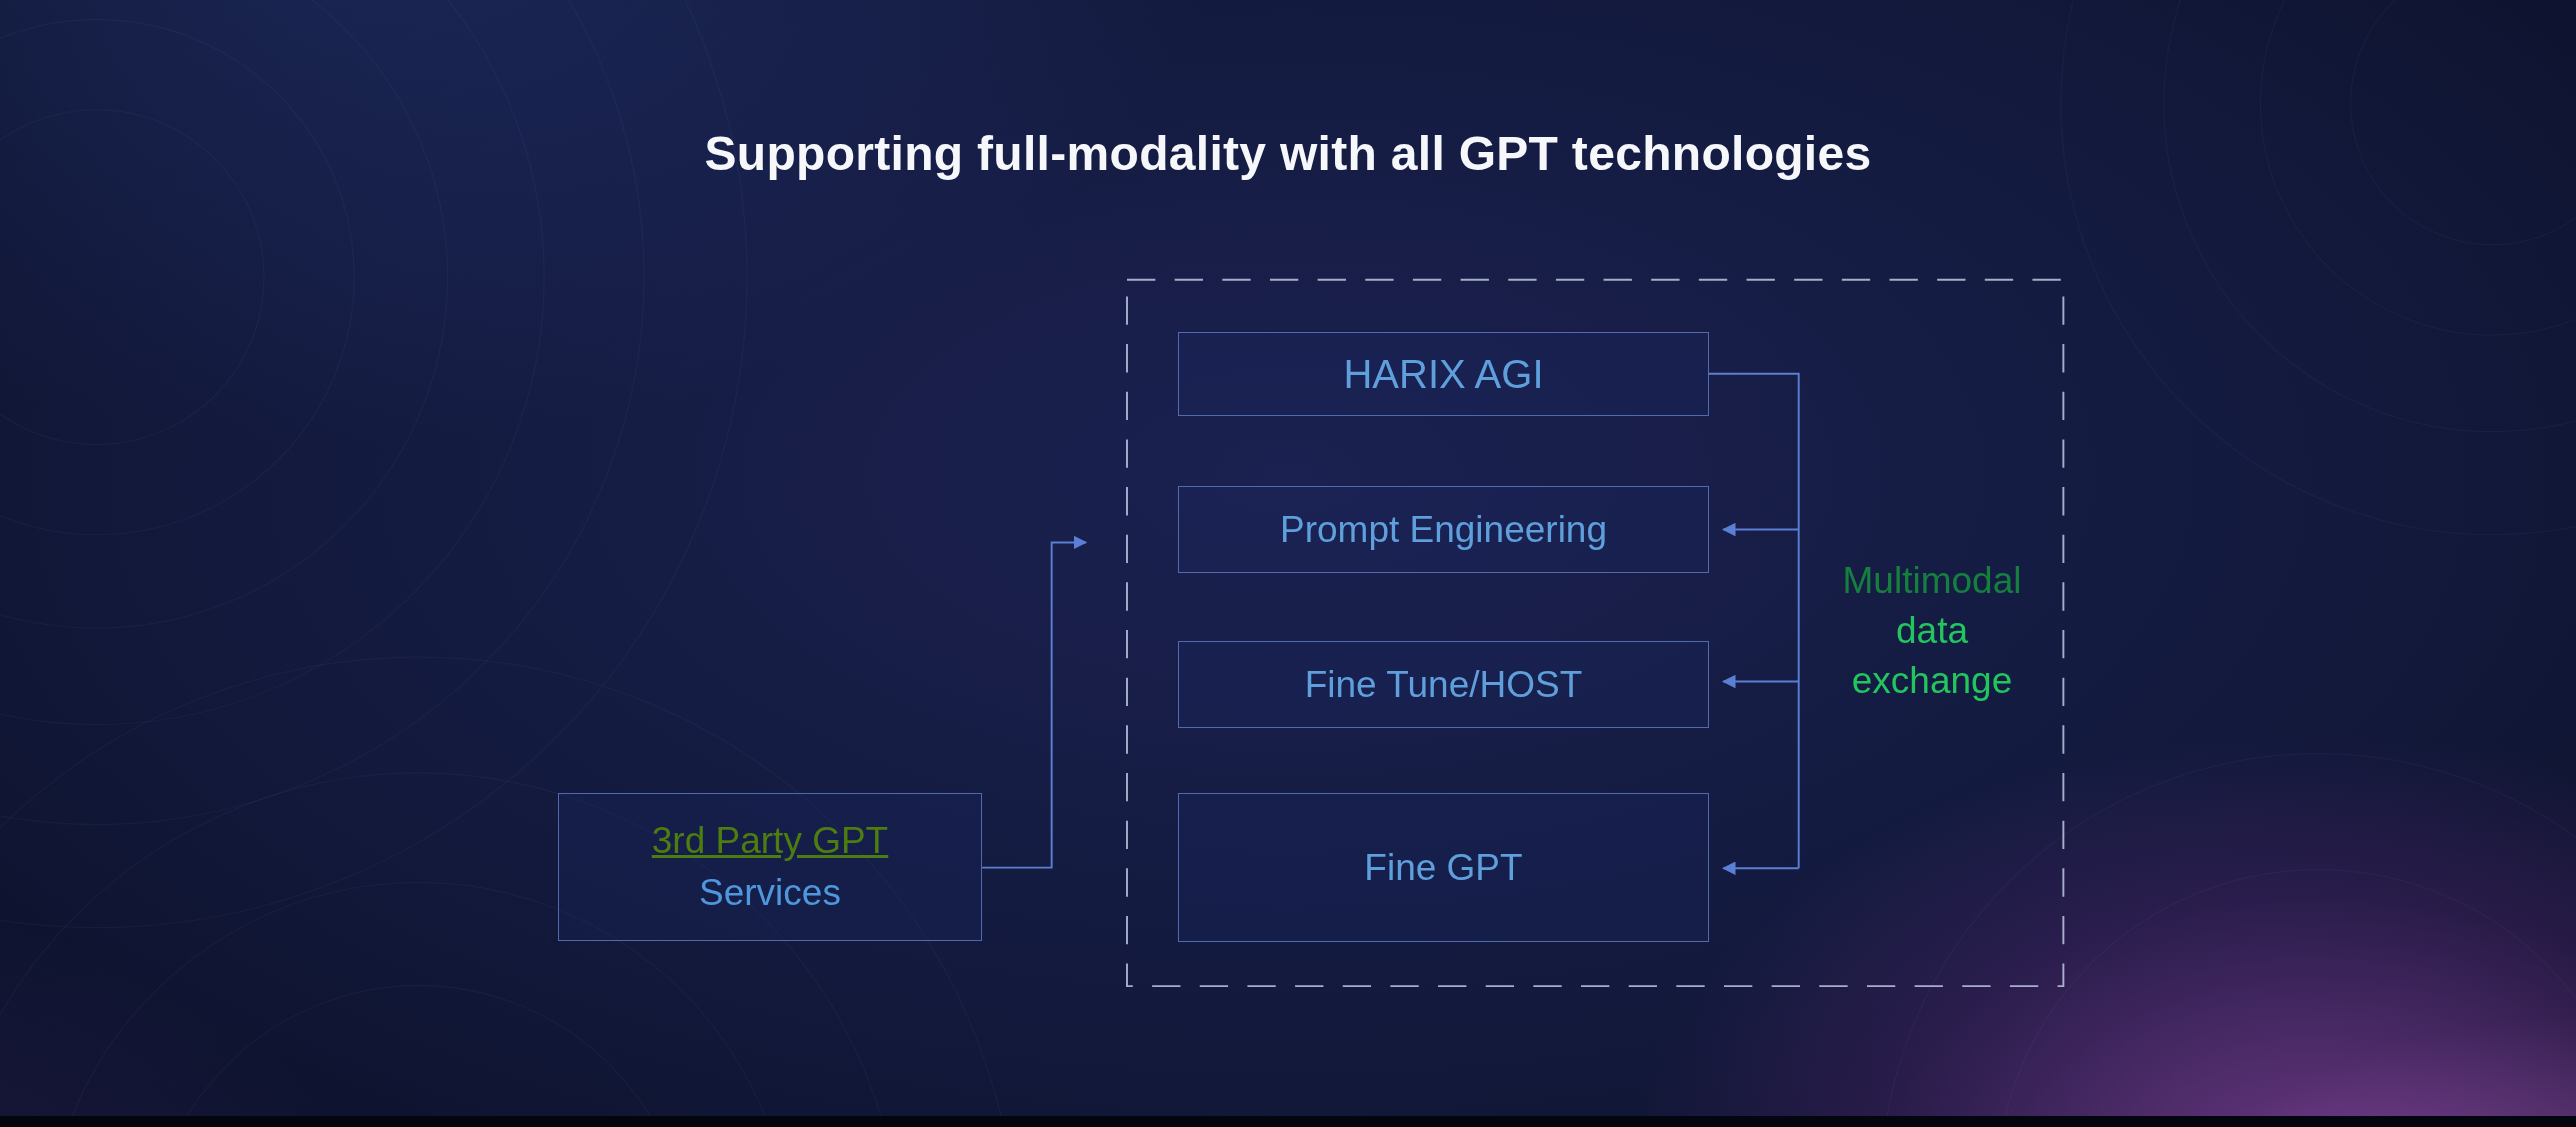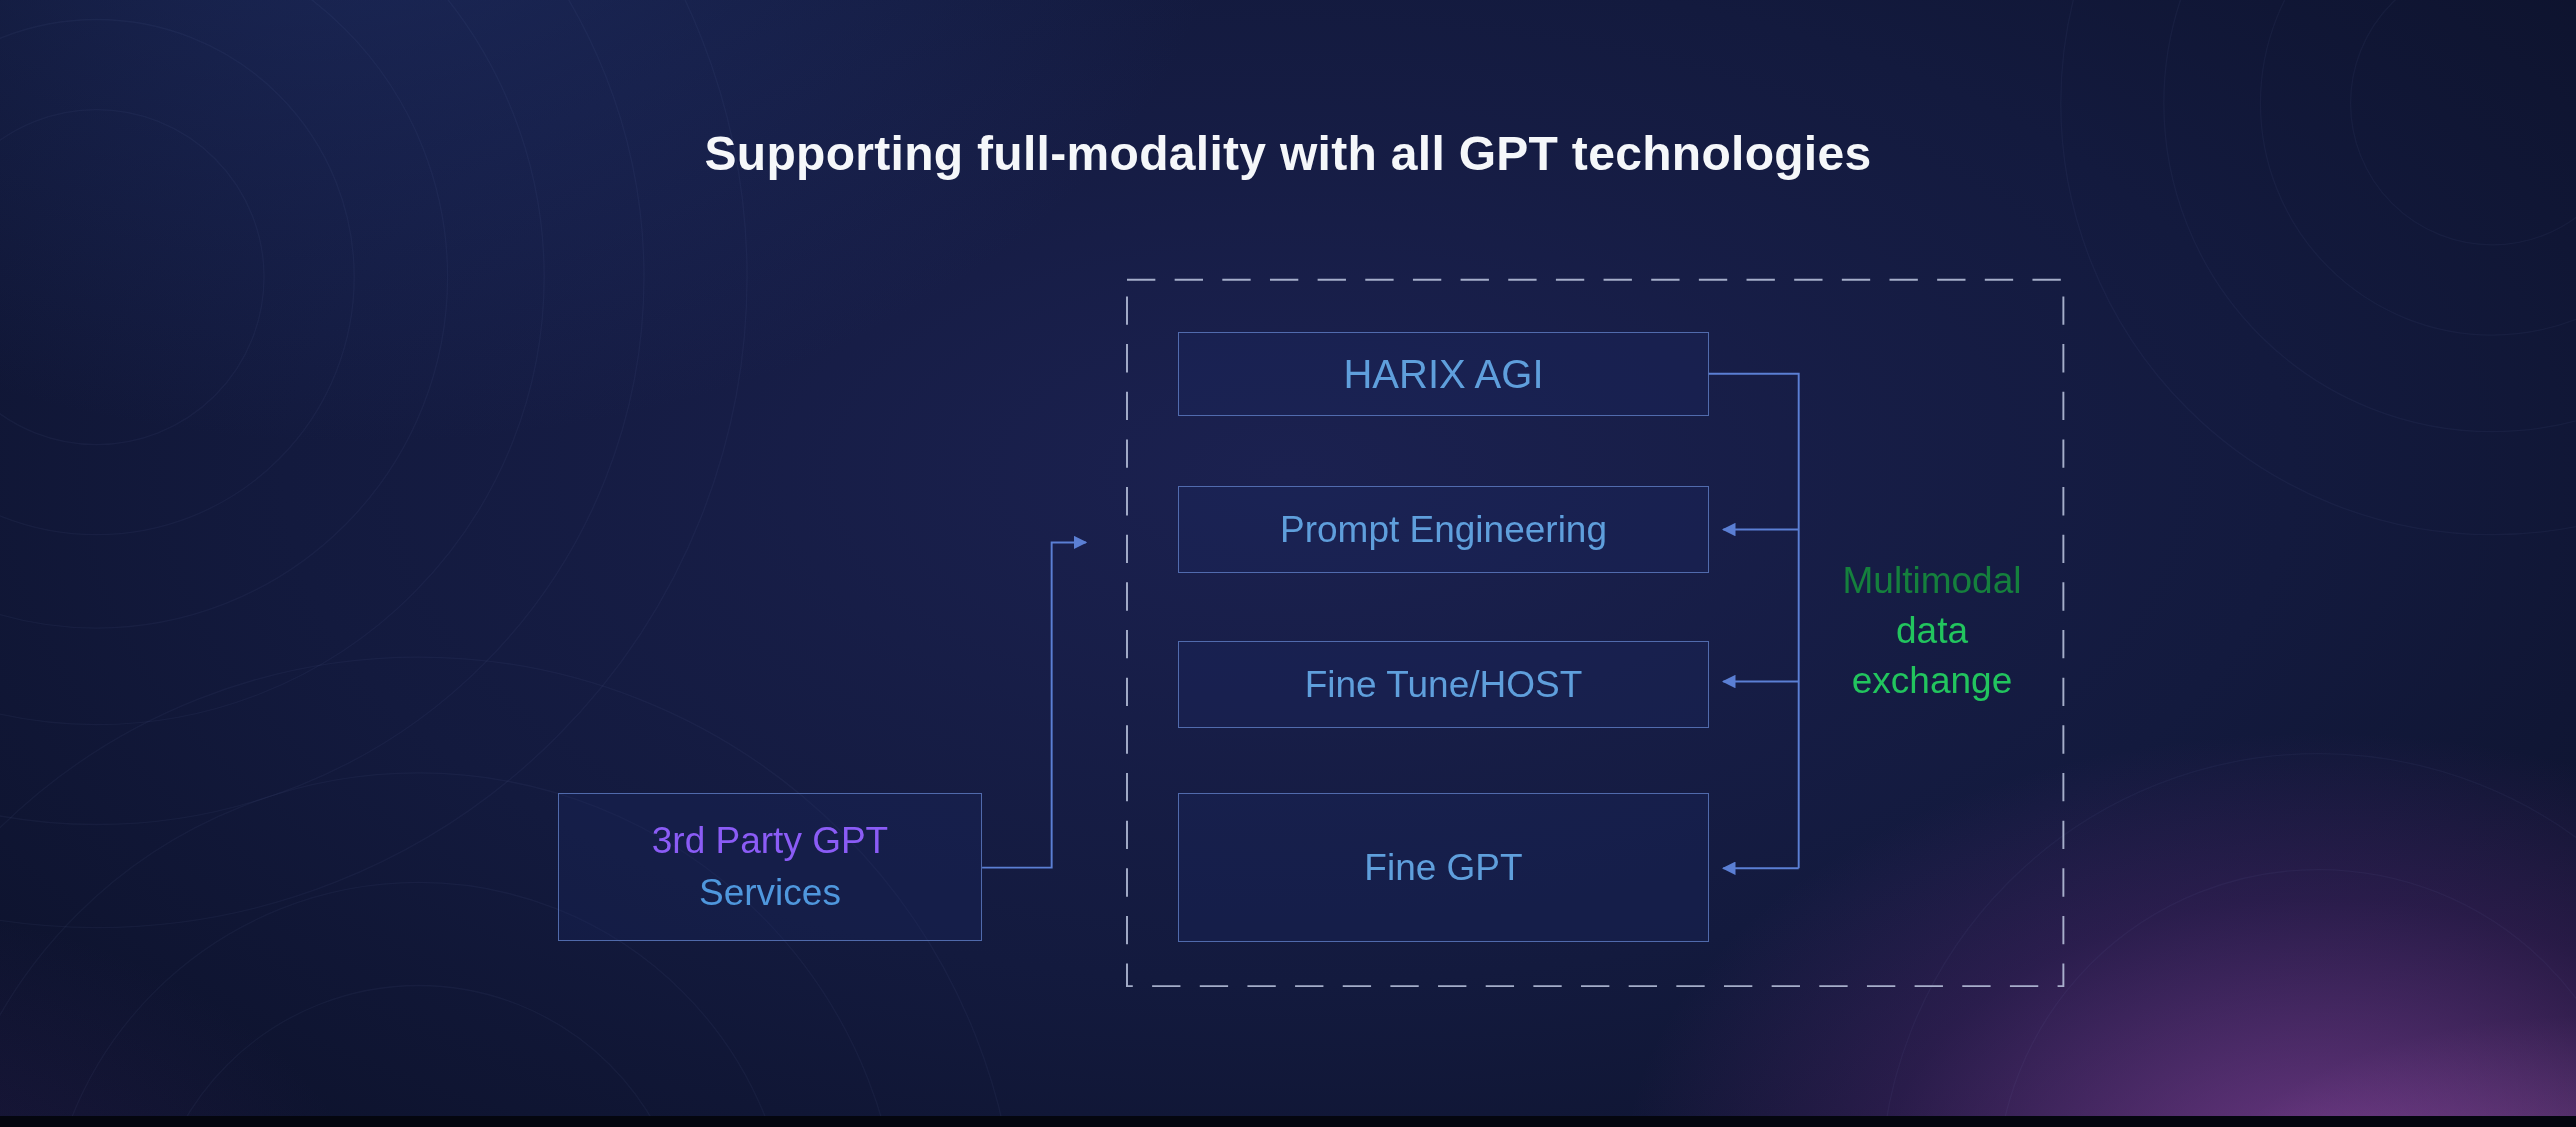--- a/index.html
+++ b/index.html
@@ -56,21 +56,21 @@
     align-items: center;
     justify-content: center;
     color: #5f9fdc;
     font-size: 37px;
   }
   .node-harix        { left: 1178px; top: 332px;  width: 531px; height: 84px; font-size: 40px; text-align: center; }
   .node-prompt       { left: 1178px; top: 486px;  width: 531px; height: 87px; }
   .node-finetune     { left: 1178px; top: 641px;  width: 531px; height: 87px; }
   .node-robot        { left: 1178px; top: 793px; width: 531px; height: 149px; }
   .node-thirdparty   { left: 558px;  top: 793px; width: 424px; height: 148px; flex-direction: column; }
-  .node-thirdparty .tp-line1 { color: #8b5cf6; line-height: 52px; }
+  .node-thirdparty .tp-line1 { color: #4d7c0f; line-height: 52px; text-decoration: underline; }
   .node-thirdparty .tp-line2 { color: #4f97dd; line-height: 52px; }
   .side-label {
     position: absolute;
     left: 1803px;
     top: 556px;
     width: 258px;
     text-align: center;
     font-size: 37px;
     line-height: 50px;
   }

